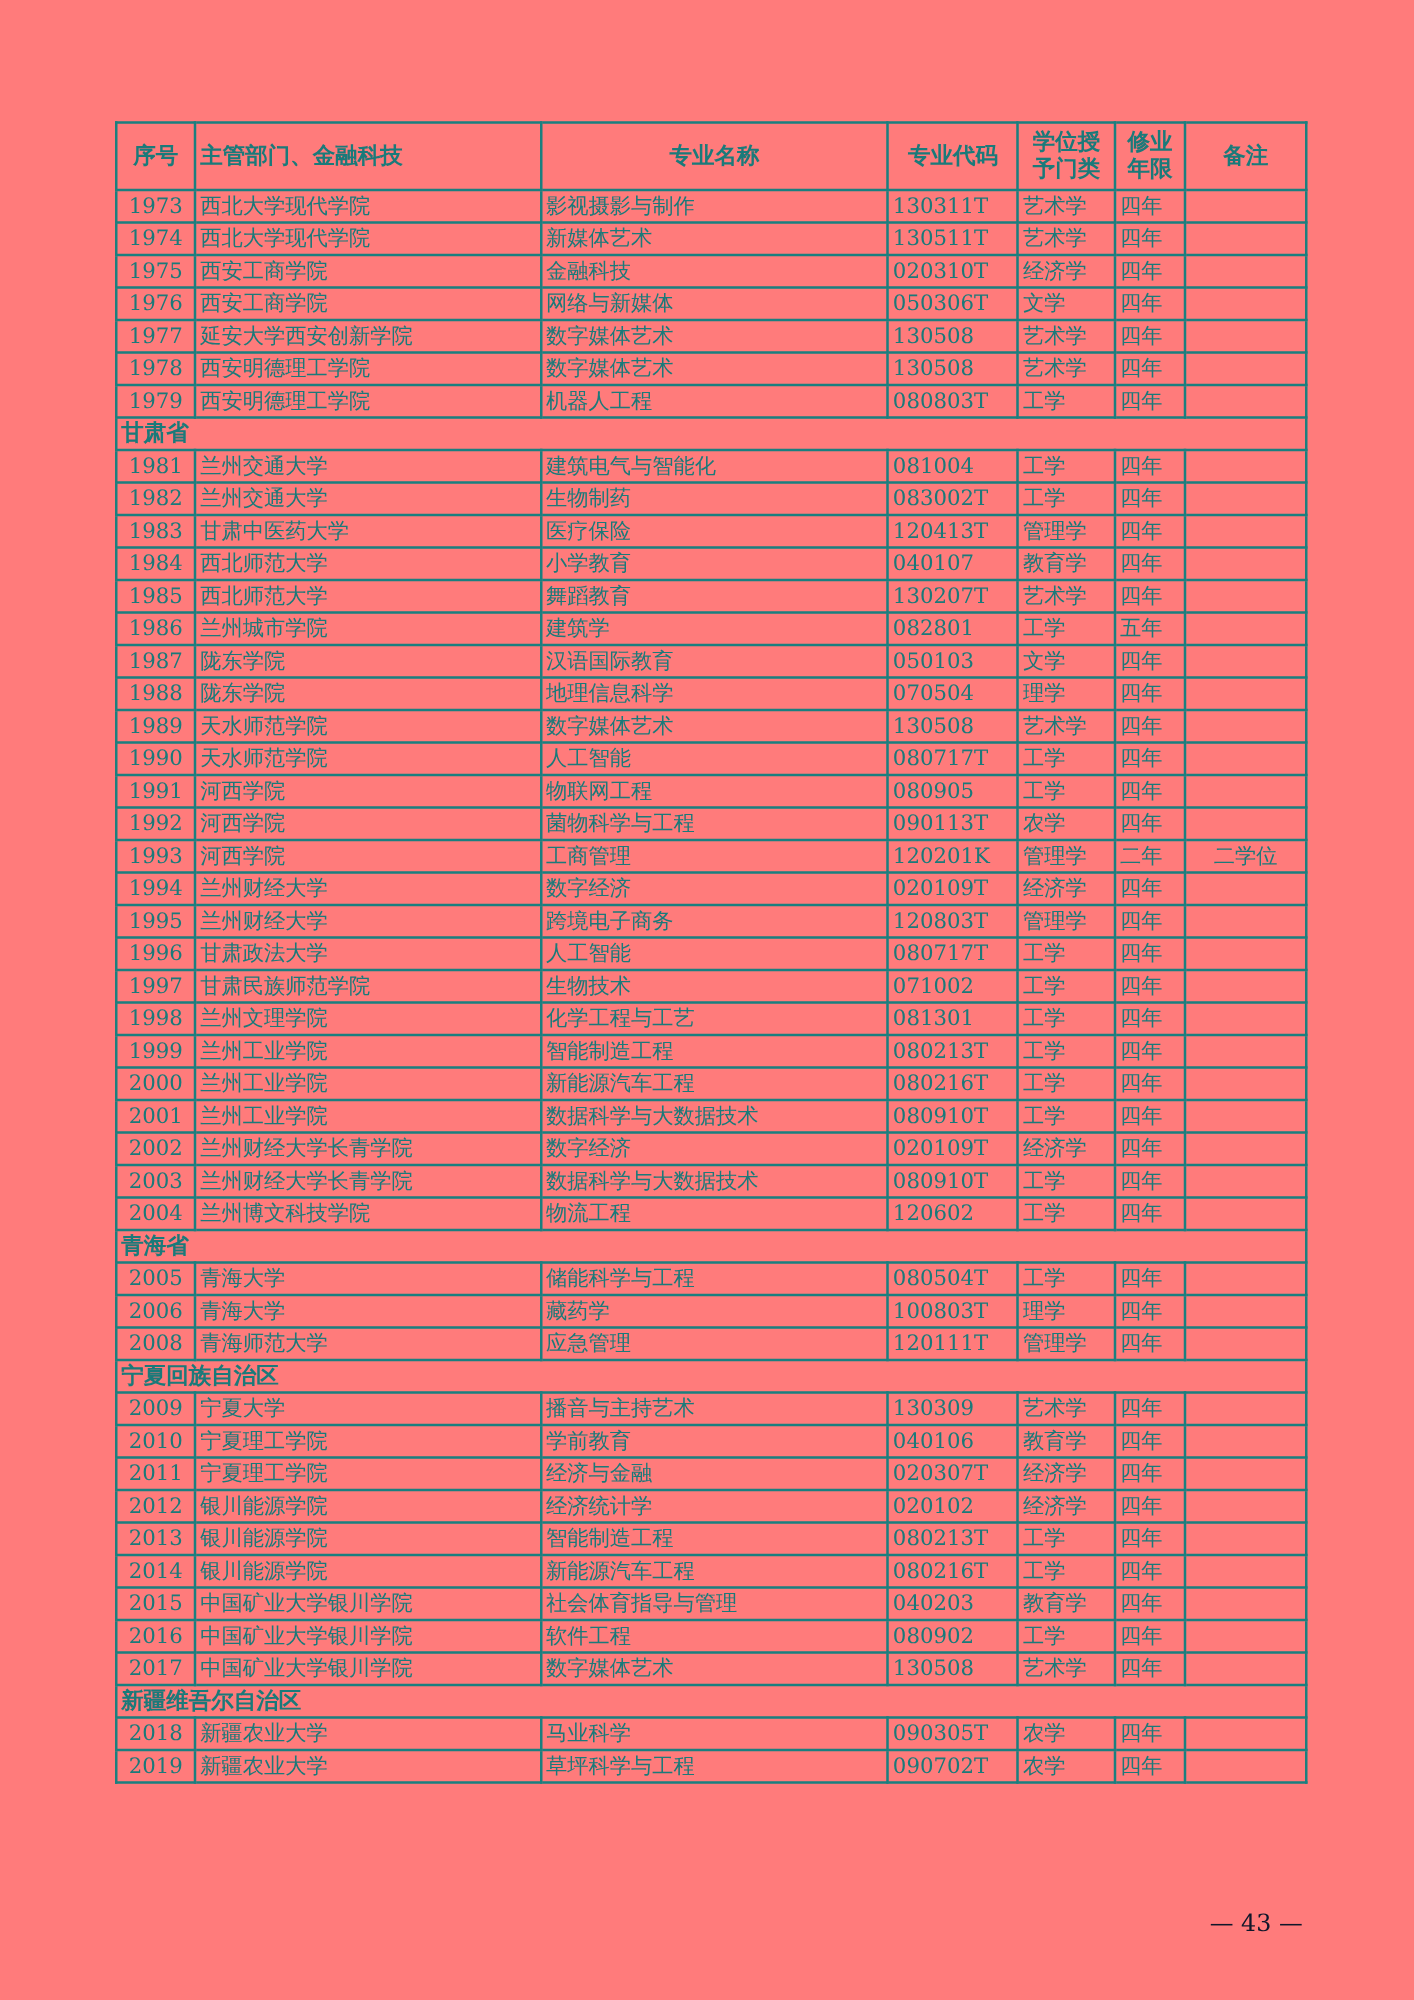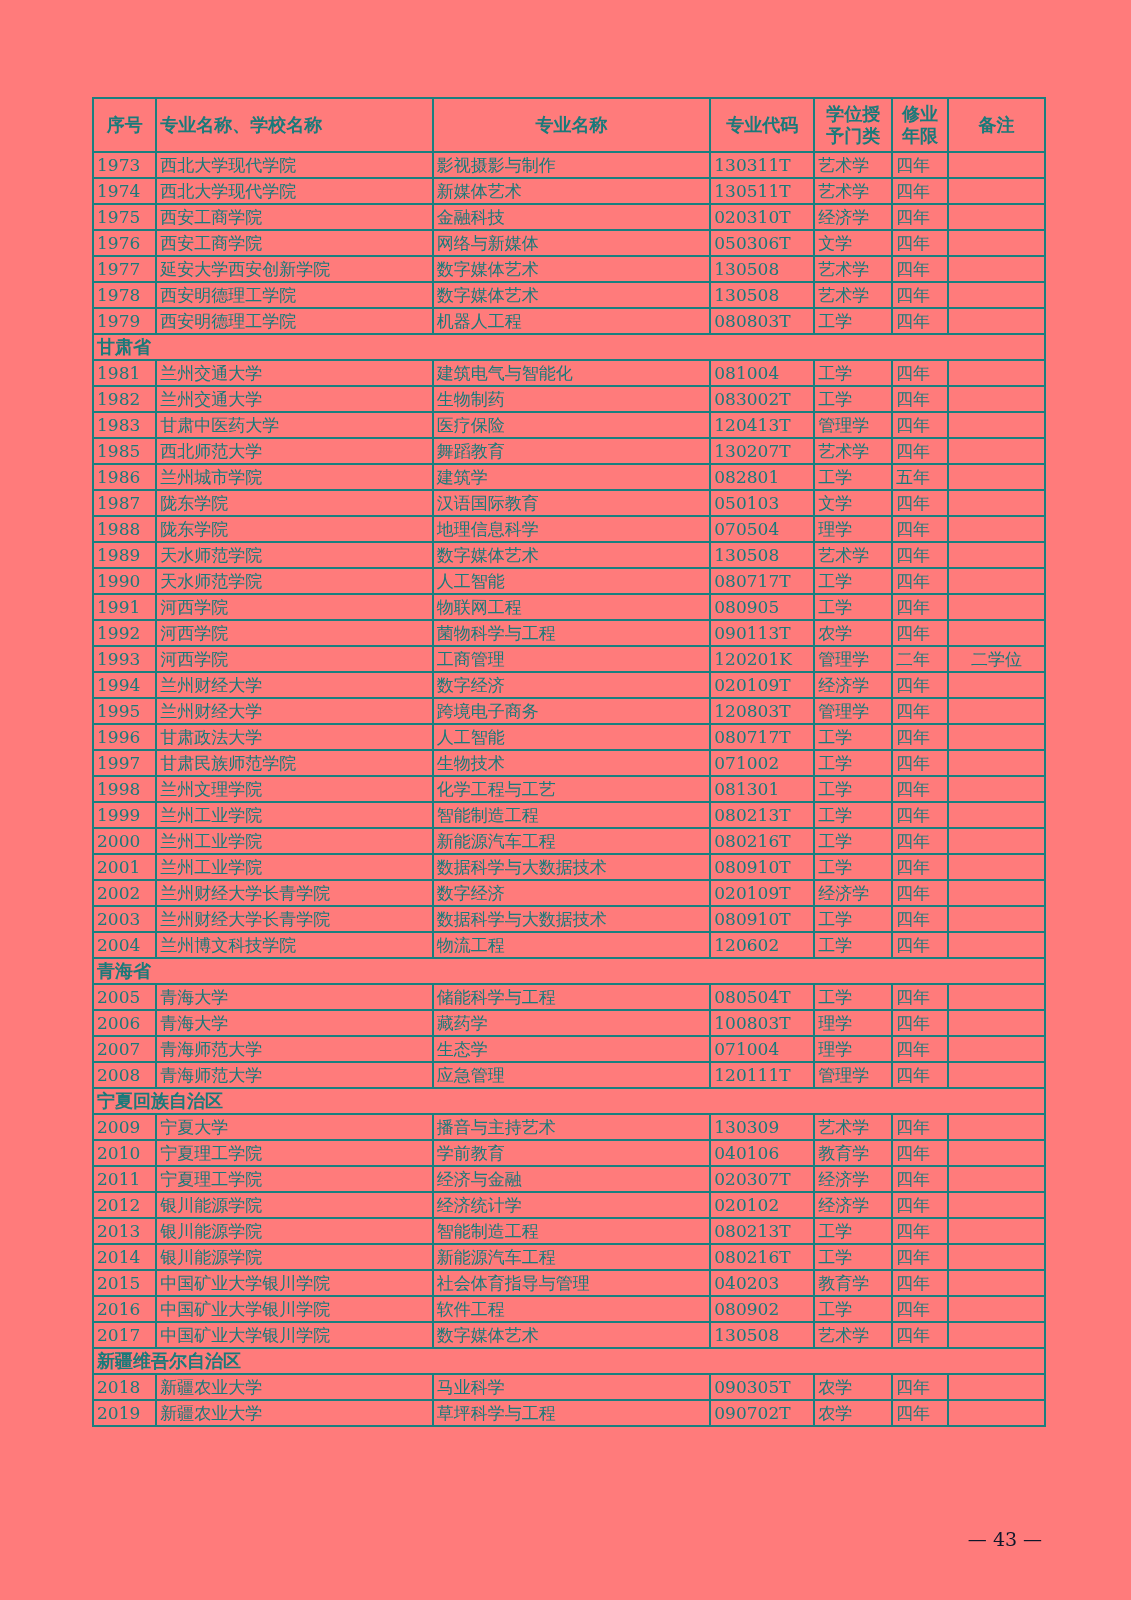--- a/index.html
+++ b/index.html
@@ -32,21 +32,21 @@
   #doc-table thead th {
     height: 52px;
     font-family: "DejaVu Sans", "Liberation Sans", sans-serif;
     font-size: 18px;
     line-height: 22px;
     font-weight: bold;
     text-align: center;
     color: #1a7a7a;
   }
   #doc-table thead th.left { text-align: left; }
-  #doc-table td.num { }
+  #doc-table td.num { text-align: center; }
   #doc-table td.remark { text-align: center; }
   #doc-table tr.province td {
     font-family: "DejaVu Sans", "Liberation Sans", sans-serif;
     font-weight: bold;
     font-size: 18px;
   }
   .page-number {
     position: absolute;
     left: 960px; top: 1528px;
     width: 90px;
@@ -64,21 +64,21 @@
     <col style="width:271px">
     <col style="width:272px">
     <col style="width:102px">
     <col style="width:76px">
     <col style="width:55px">
     <col style="width:95px">
   </colgroup>
   <thead>
     <tr>
       <th>序号</th>
-      <th class="left">专业名称、学校名称</th>
+      <th class="left">主管部门、金融科技</th>
       <th>专业名称</th>
       <th>专业代码</th>
       <th>学位授<br>予门类</th>
       <th>修业<br>年限</th>
       <th>备注</th>
     </tr>
   </thead>
   <tbody id="table-body">
       <tr>
         <td class="num">1973</td>
@@ -167,20 +167,29 @@
       <tr>
         <td class="num">1983</td>
         <td>甘肃中医药大学</td>
         <td>医疗保险</td>
         <td>120413T</td>
         <td>管理学</td>
         <td>四年</td>
         <td class="remark"></td>
       </tr>
       <tr>
+        <td class="num">1984</td>
+        <td>西北师范大学</td>
+        <td>小学教育</td>
+        <td>040107</td>
+        <td>教育学</td>
+        <td>四年</td>
+        <td class="remark"></td>
+      </tr>
+      <tr>
         <td class="num">1985</td>
         <td>西北师范大学</td>
         <td>舞蹈教育</td>
         <td>130207T</td>
         <td>艺术学</td>
         <td>四年</td>
         <td class="remark"></td>
       </tr>
       <tr>
         <td class="num">1986</td>
@@ -368,29 +377,20 @@
       <tr>
         <td class="num">2006</td>
         <td>青海大学</td>
         <td>藏药学</td>
         <td>100803T</td>
         <td>理学</td>
         <td>四年</td>
         <td class="remark"></td>
       </tr>
       <tr>
-        <td class="num">2007</td>
-        <td>青海师范大学</td>
-        <td>生态学</td>
-        <td>071004</td>
-        <td>理学</td>
-        <td>四年</td>
-        <td class="remark"></td>
-      </tr>
-      <tr>
         <td class="num">2008</td>
         <td>青海师范大学</td>
         <td>应急管理</td>
         <td>120111T</td>
         <td>管理学</td>
         <td>四年</td>
         <td class="remark"></td>
       </tr>
       <tr class="province">
         <td colspan="7">宁夏回族自治区</td>

